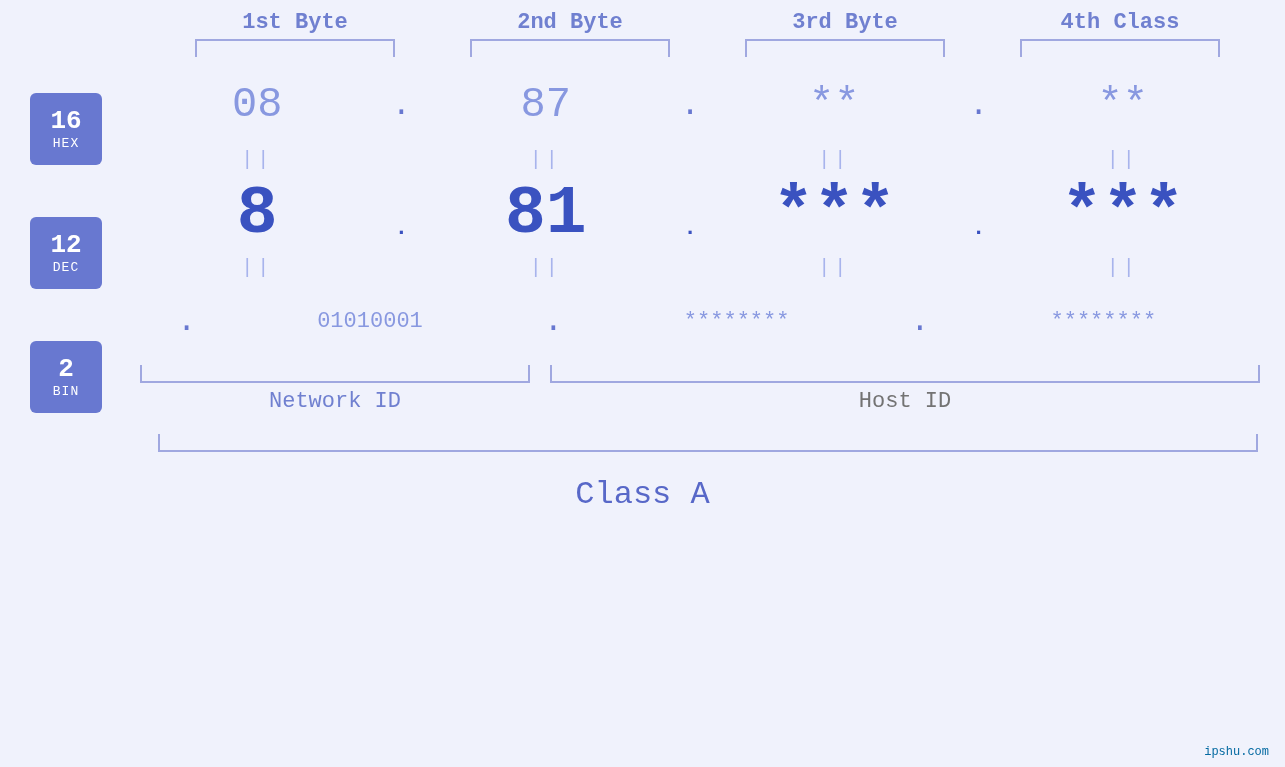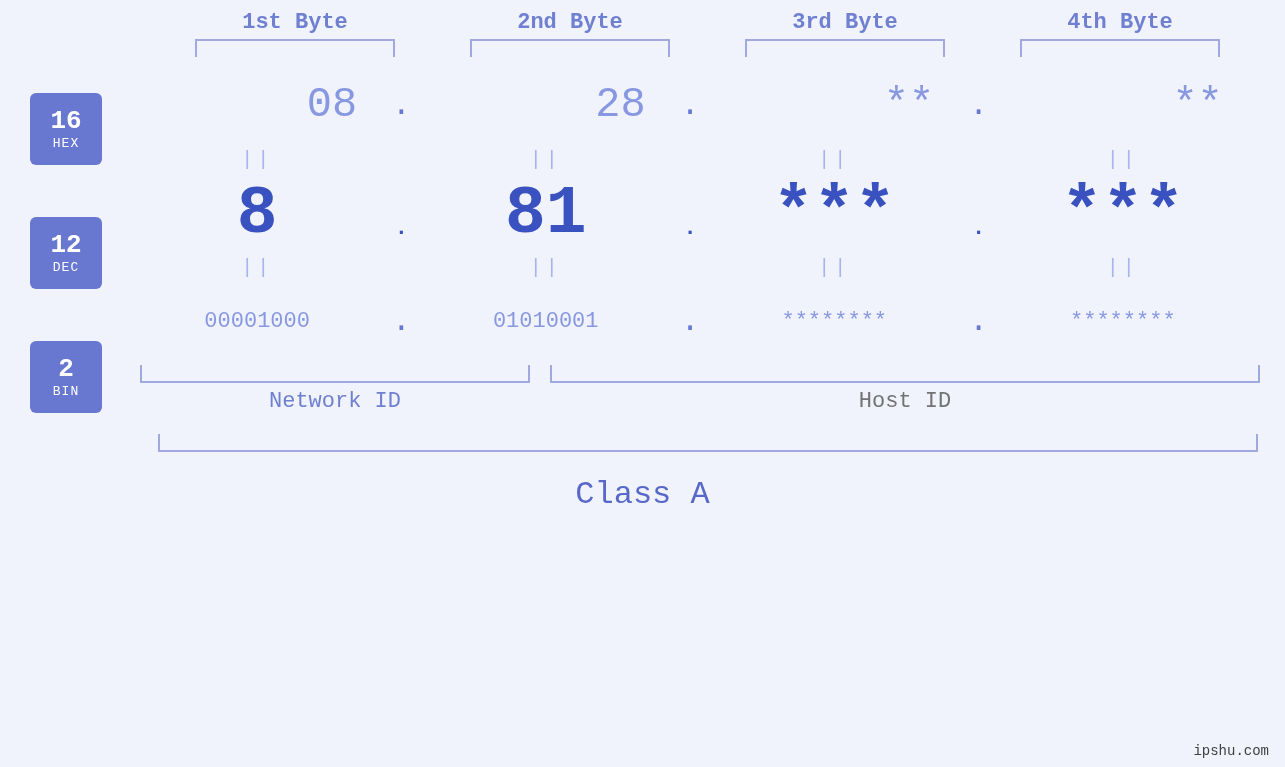--- a/index.html
+++ b/index.html
@@ -130,21 +130,20 @@
       color: #6878d0;
       font-size: 32px;
       width: 20px;
       text-align: center;
     }
 
     
     .hex-row .cell {
       font-size: 42px;
       color: #8898e0;
-      text-align: right;
     }
 
     
     .dec-row .cell {
       font-size: 68px;
       font-weight: bold;
       color: #3a52c0;
     }
     .dec-row .dot {
       font-size: 22px;
@@ -238,40 +237,40 @@
       color: #5868c8;
       font-size: 32px;
       font-family: 'Courier New', Courier, monospace;
       margin-top: 24px;
     }
 
     .watermark {
       position: absolute;
       bottom: 8px;
       right: 16px;
-      color: #404040;
-      font-size: 14px;
+      color: #0369a1;
+      font-size: 12px;
       font-family: 'Courier New', Courier, monospace;
     }
 
     
     .badge-spacer {
       height: 28px;
     }
   </style>
 </head>
 <body>
 
 <div class="container">
 
   <div class="byte-headers">
     <div class="byte-label">1st Byte</div>
     <div class="byte-label">2nd Byte</div>
     <div class="byte-label">3rd Byte</div>
-    <div class="byte-label">4th Byte</div>
+    <div class="byte-label">4th Class</div>
   </div>
 
   <div class="bracket-row">
     <div class="bracket-top"></div>
     <div class="bracket-top"></div>
     <div class="bracket-top"></div>
     <div class="bracket-top"></div>
   </div>
 
   <div class="main-area">
@@ -292,21 +291,21 @@
         <span class="badge-num">2</span>
         <span class="badge-sub">BIN</span>
       </div>
     </div>
 
     <div class="rows-col">
 
       <div class="data-row hex-row">
         <div class="cell">08</div>
         <div class="dot">.</div>
-        <div class="cell">28</div>
+        <div class="cell">87</div>
         <div class="dot">.</div>
         <div class="cell">**</div>
         <div class="dot">.</div>
         <div class="cell">**</div>
       </div>
 
       <div class="equals-row">
         <div class="equals-sign">||</div>
         <div style="width:20px;"></div>
         <div class="equals-sign">||</div>
@@ -330,21 +329,20 @@
         <div class="equals-sign">||</div>
         <div style="width:20px;"></div>
         <div class="equals-sign">||</div>
         <div style="width:20px;"></div>
         <div class="equals-sign">||</div>
         <div style="width:20px;"></div>
         <div class="equals-sign">||</div>
       </div>
 
       <div class="data-row bin-row">
-        <div class="cell">00001000</div>
         <div class="dot">.</div>
         <div class="cell">01010001</div>
         <div class="dot">.</div>
         <div class="cell">********</div>
         <div class="dot">.</div>
         <div class="cell">********</div>
       </div>
 
       <div class="bottom-brackets" style="margin-top:4px;">
         <div class="bracket-bottom-network"></div>

